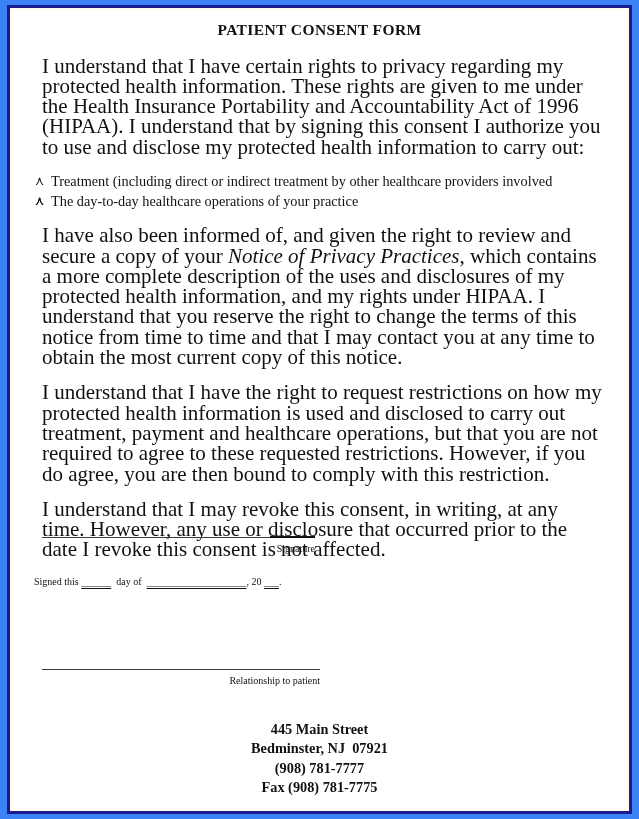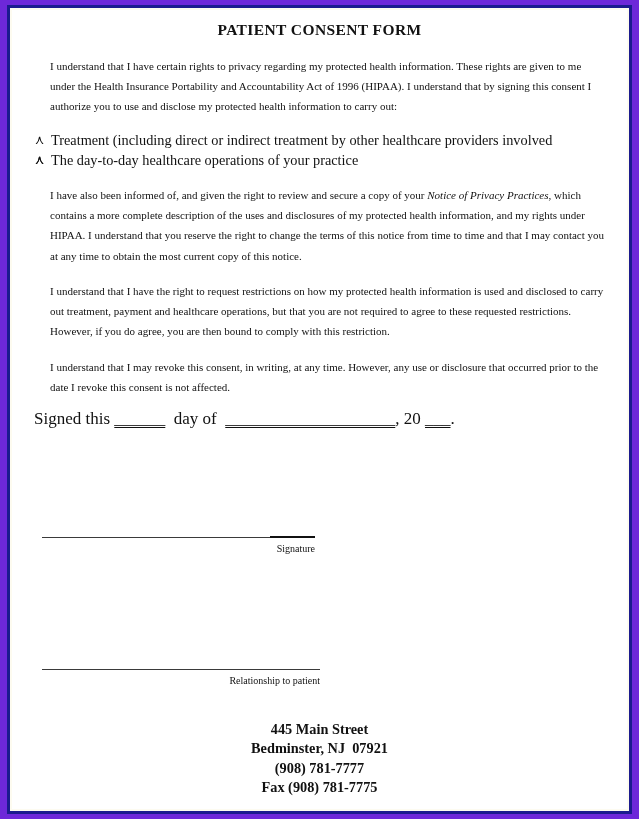--- a/index.html
+++ b/index.html
@@ -15,21 +15,21 @@
     overflow: hidden;
   }
 
   
   #page {
     position: absolute;
     left: 0;
     top: 0;
     width: 639px;
     height: 819px;
-    background: #6d28d9;
+    background: #3b82f6;
     box-sizing: border-box;
   }
   #frame-outer {
     position: absolute;
     left: 7px;
     top: 5px;
     right: 7px;
     bottom: 5px;
     border: 3px solid #1b1b8f;
     background: #fdfbf0;
@@ -61,22 +61,22 @@
   #doc-title {
     text-align: center;
     font-weight: bold;
     font-size: 15.5px;
     letter-spacing: 0.4px;
     margin: 0 0 16px 0;
     line-height: 1.2;
   }
 
   p.body-para {
-    margin: 0 0 15px 16px;
-    font-size: 11px;
+    margin: 0 0 15px 8px;
+    font-size: 21px;
     line-height: 20.3px;
     text-align: left;
   }
   p.body-para.tight {
     margin-bottom: 12px;
   }
 
   .ital {
     font-style: italic;
   }
@@ -103,21 +103,21 @@
     color: #111111;
   }
   .sub-line {
     display: block;
     padding-left: 45px;
   }
 
   
   p.signed-line {
     margin: 0 0 34px 0;
-    font-size: 17px;
+    font-size: 10px;
     line-height: 20px;
     white-space: pre;
   }
   .blank {
     text-decoration: underline;
     text-underline-offset: 3px;
   }
 
   
   .sig-block {

